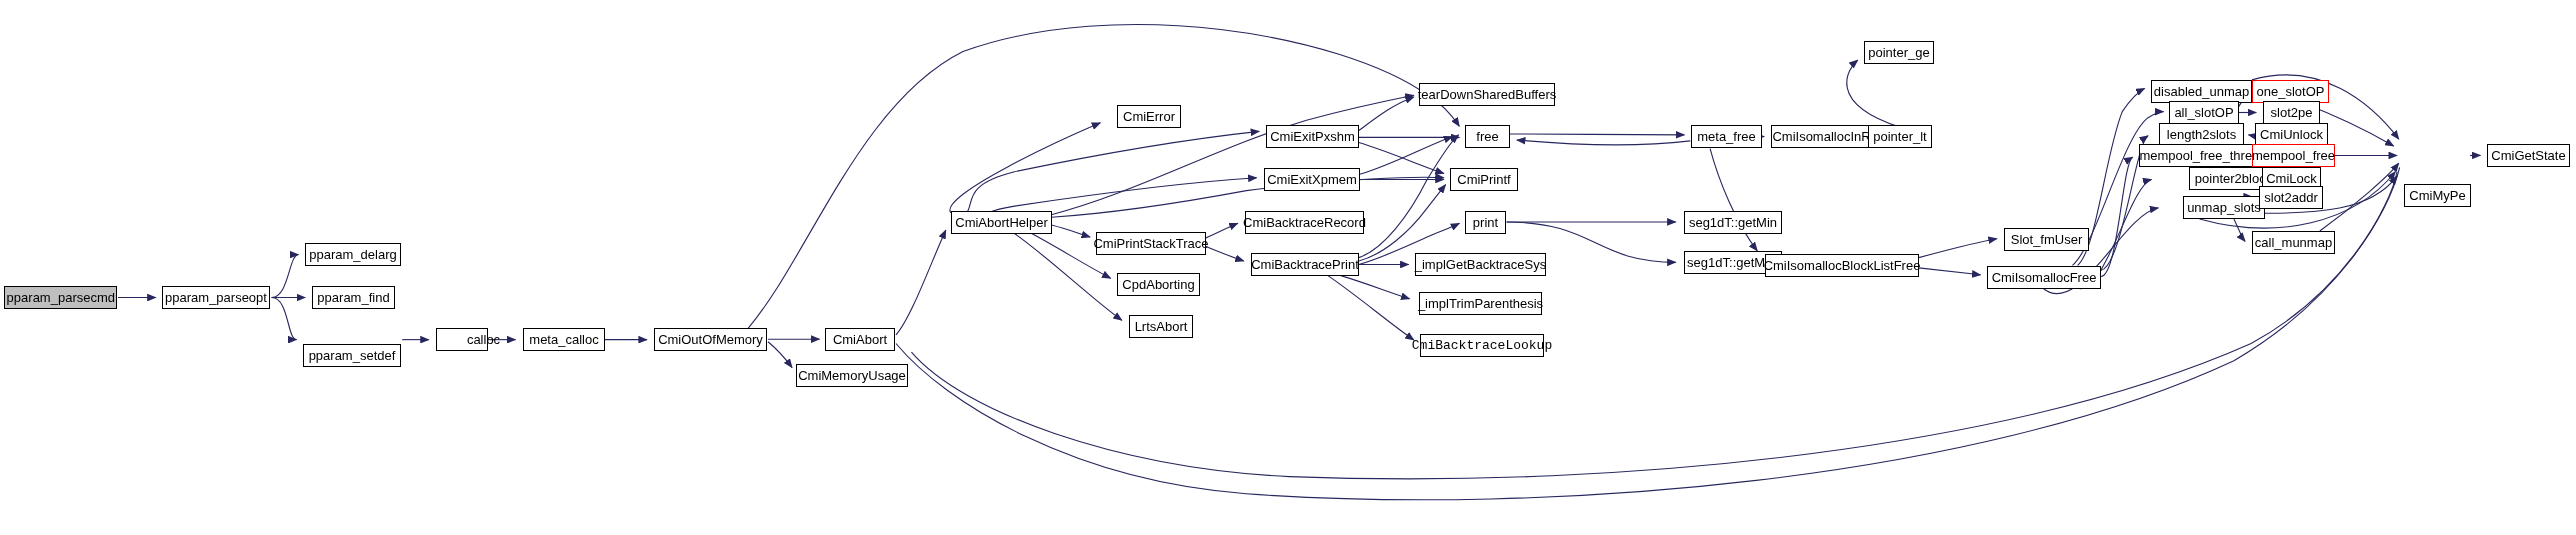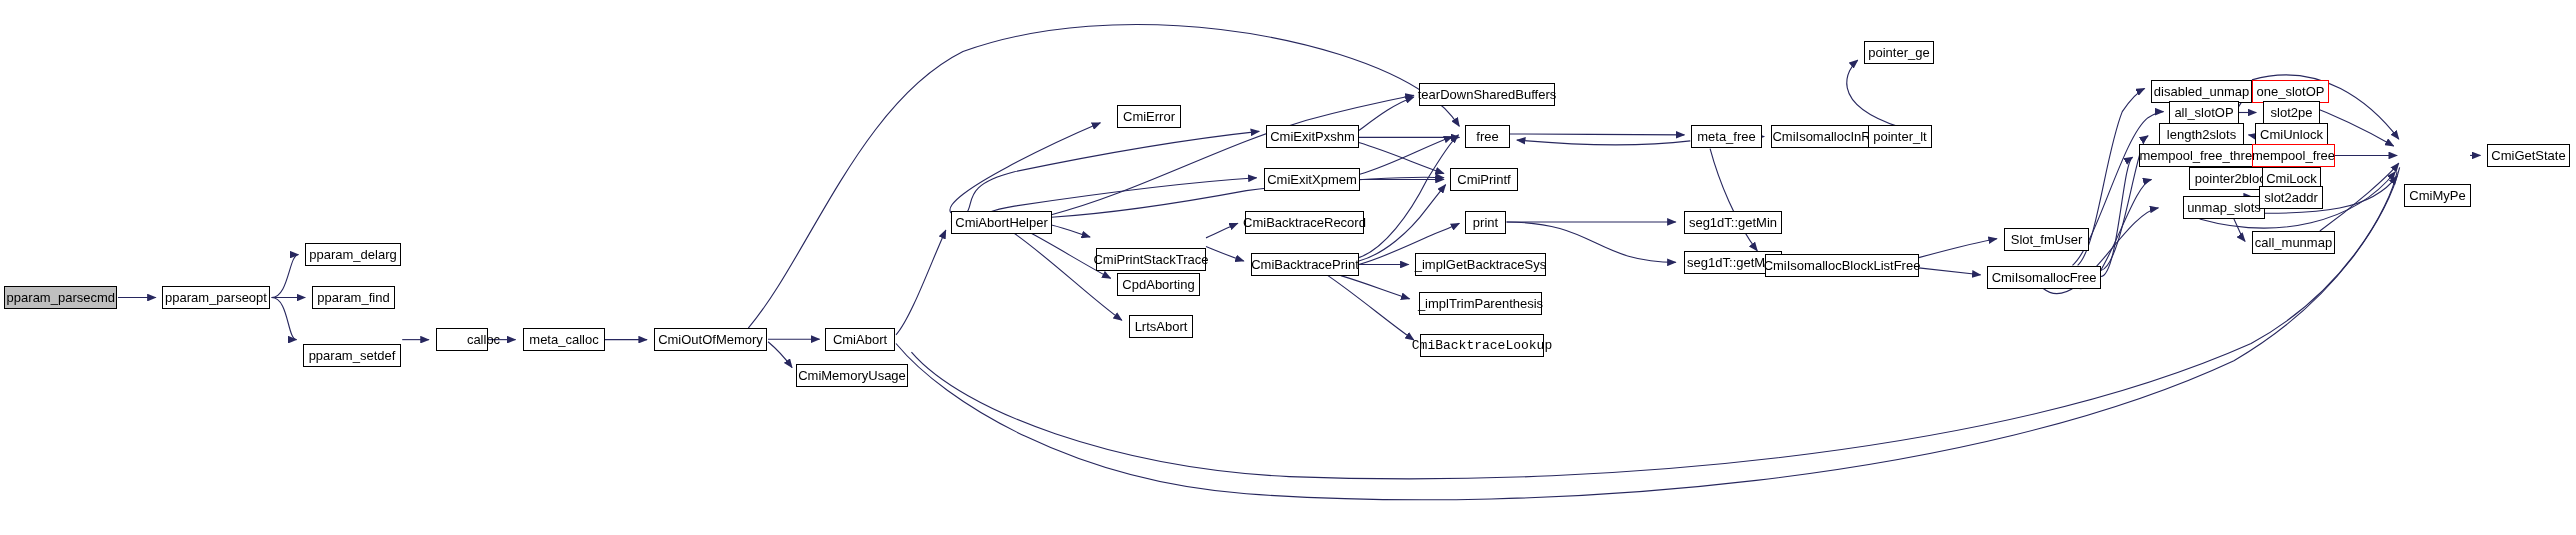--- a/index.html
+++ b/index.html
@@ -143,21 +143,21 @@
       </div>
       <div class="node" style="left: 796px; top: 364px; width: 112px; height: 23px;">
         <span class="lbl">CmiMemoryUsage</span>
       </div>
       <div class="node" style="left: 951px; top: 211px; width: 101px; height: 23px;">
         <span class="lbl">CmiAbortHelper</span>
       </div>
       <div class="node" style="left: 1117px; top: 105px; width: 64px; height: 23px;">
         <span class="lbl">CmiError</span>
       </div>
-      <div class="node" style="left: 1096px; top: 232px; width: 110px; height: 23px; margin-top: 16px;">
+      <div class="node" style="left: 1096px; top: 232px; width: 110px; height: 23px;">
         <span class="lbl">CmiPrintStackTrace</span>
       </div>
       <div class="node" style="left: 1117px; top: 273px; width: 83px; height: 23px;">
         <span class="lbl">CpdAborting</span>
       </div>
       <div class="node" style="left: 1129px; top: 315px; width: 64px; height: 23px;">
         <span class="lbl">LrtsAbort</span>
       </div>
       <div class="node" style="left: 1266px; top: 125px; width: 93px; height: 23px;">
         <span class="lbl">CmiExitPxshm</span>

